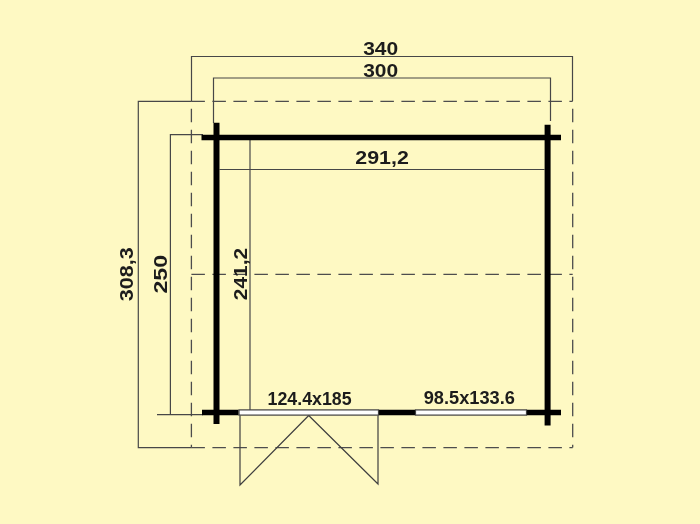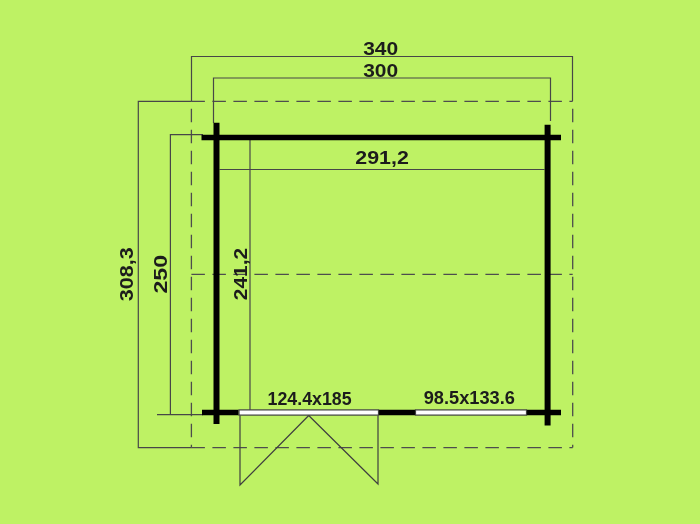--- a/index.html
+++ b/index.html
@@ -1,16 +1,16 @@
 <!DOCTYPE html>
 <html><head>
 <meta charset="utf-8">
 <style>
   html,body{margin:0;padding:0;background:#ffffff;}
-  .page{width:700px;height:524px;position:relative;background:#bef264;overflow:hidden;}
+  .page{width:700px;height:524px;position:relative;background:#fef9c3;overflow:hidden;}
   svg{display:block;}
   text{font-family:"Liberation Sans", sans-serif;font-weight:bold;fill:#1c1c1c;}
 </style>
 </head>
 <body>
 <div class="page">
 <svg width="700" height="524" viewBox="0 0 700 524">
 
   <g stroke="#4d4d4d" stroke-width="1.3" fill="none" stroke-dasharray="13.5,7.5">
     <line x1="191.4" y1="101.3" x2="572.7" y2="101.3"></line>

